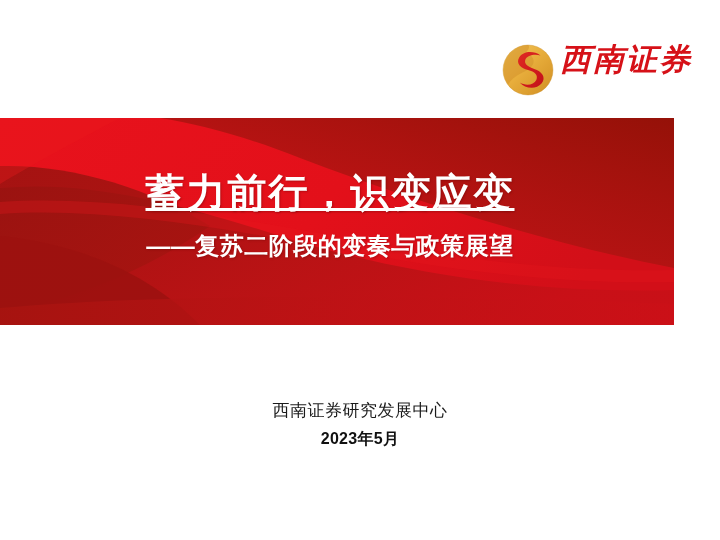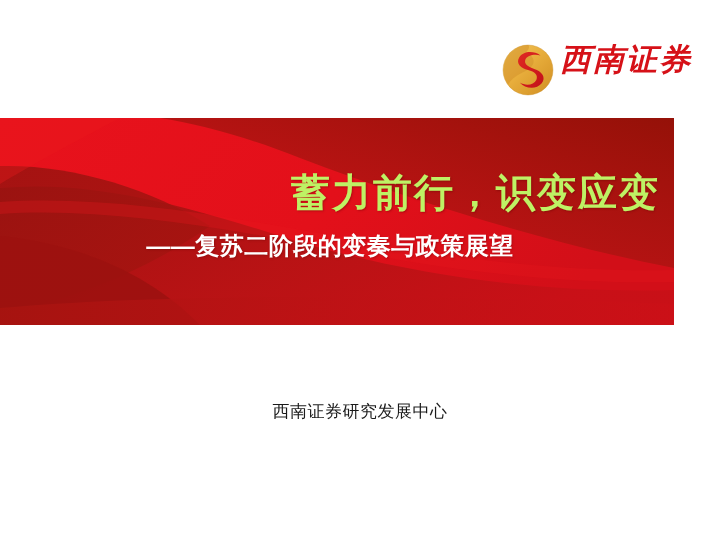--- a/index.html
+++ b/index.html
@@ -94,29 +94,30 @@
     top: 0;
     width: 674px;
     height: 207px;
     z-index: 5;
   }
   .title-main {
     position: absolute;
     left: 0px;
     top: 52px;
     width: 660px;
-    text-align: right;
+    text-align: center;
     font-family: "Liberation Sans", "DejaVu Sans", sans-serif;
     font-size: 39px;
     font-weight: bold;
-    color: #bef264;
+    color: #ffffff;
     letter-spacing: 2px;
     line-height: 46px;
     white-space: nowrap;
     text-shadow: 1px 1px 2px rgba(90,0,0,0.35);
+    text-decoration: underline;
   }
   .title-sub {
     position: absolute;
     left: 0px;
     top: 112px;
     width: 660px;
     text-align: center;
     font-family: "Liberation Sans", "DejaVu Sans", sans-serif;
     font-size: 24px;
     font-weight: bold;
@@ -129,21 +130,21 @@
 
   
   .credits {
     position: absolute;
     left: 0px;
     top: 398px;
     width: 720px;
     text-align: center;
   }
   .credit-line {
-    font-family: Liberation Serif, serif;
+    font-family: Liberation Mono, monospace;
     font-size: 17px;
     color: #1a1a1a;
     line-height: 27px;
     letter-spacing: 0.5px;
     white-space: nowrap;
   }
   .credit-date {
     font-family: "Liberation Sans", "DejaVu Sans", sans-serif;
     font-size: 16px;
     font-weight: bold;
@@ -235,15 +236,16 @@
     </svg>
 
     <div class="banner-text">
       <div class="title-main">蓄力前行，识变应变</div>
       <div class="title-sub">——复苏二阶段的变奏与政策展望</div>
     </div>
   </div>
 
   <div class="credits">
     <div class="credit-line">西南证券研究发展中心</div>
+    <div class="credit-date">2023年5月</div>
   </div>
 
 </div>
 
 </body></html>

